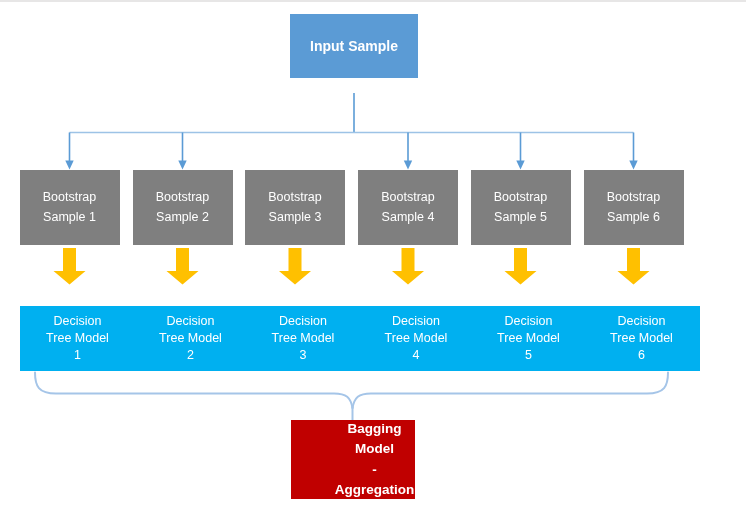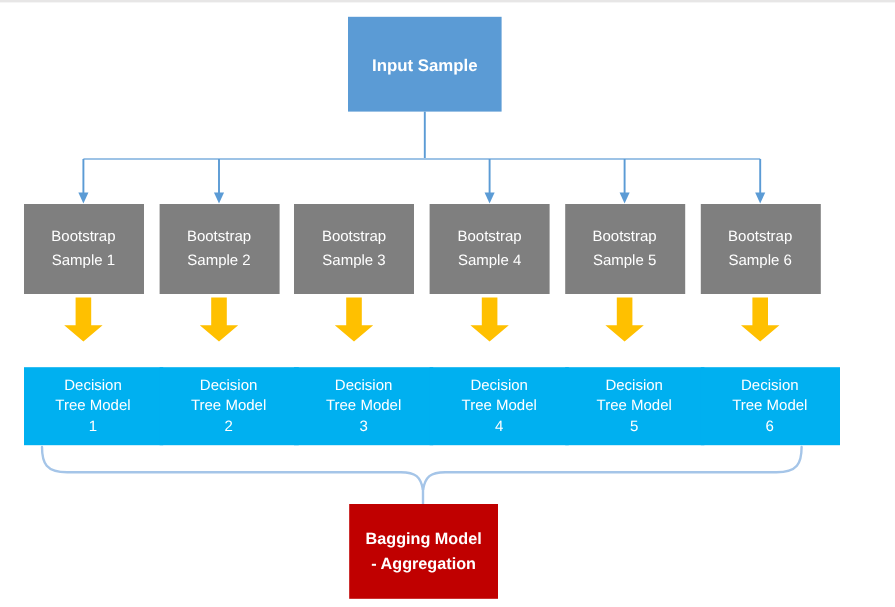--- a/index.html
+++ b/index.html
@@ -28,41 +28,41 @@
     display: flex;
     align-items: center;
     justify-content: center;
     text-align: center;
     color: #ffffff;
     box-sizing: border-box;
   }
   .box span { white-space: pre-line; display: block; width: 100%; }
   .input-box {
     left: 290px; top: 14px;
-    width: 128px; height: 79px;
+    width: 128px; height: 64px;
     background: #5b9bd5;
     font-size: 14px; font-weight: bold; text-align: center;
   }
   .gray-box {
     top: 170px;
     width: 100px; height: 75px;
     background: #7f7f7f;
     font-size: 12.5px; line-height: 1.55;
   }
   .cyan-box {
     top: 306px;
     width: 116px; height: 65px;
     background: #00b0f0;
     font-size: 12.5px; line-height: 1.34;
   }
   .red-box {
     left: 291px; top: 420px;
     width: 124px; height: 79px;
     background: #c00000;
-    font-size: 13.5px; font-weight: bold; line-height: 1.5;
+    font-size: 13.5px; font-weight: bold; line-height: 1.5; padding-left: 43px;
   }
   .c0 { left: 19.5px; }
   .c1 { left: 132.5px; }
   .c2 { left: 245px; }
   .c3 { left: 358px; }
   .c4 { left: 470.5px; }
   .c5 { left: 583.5px; }
 </style>
 </head>
 <body>

